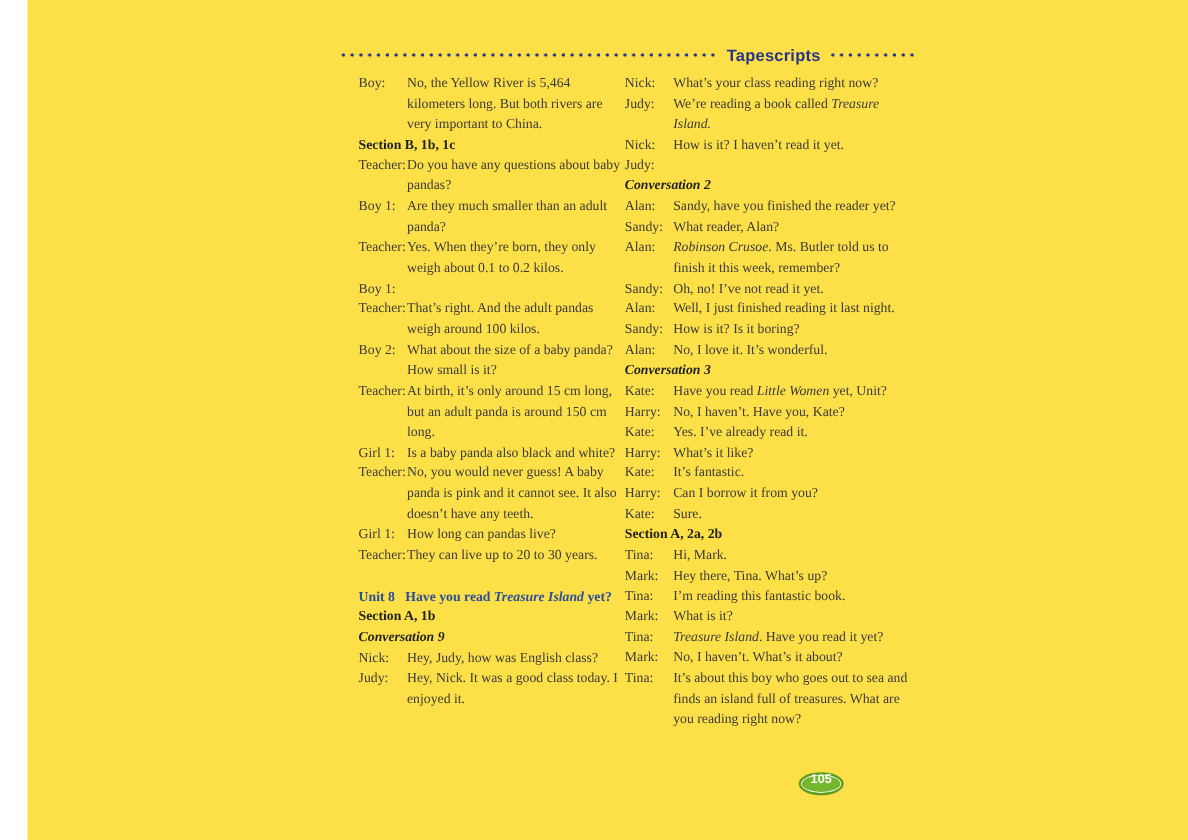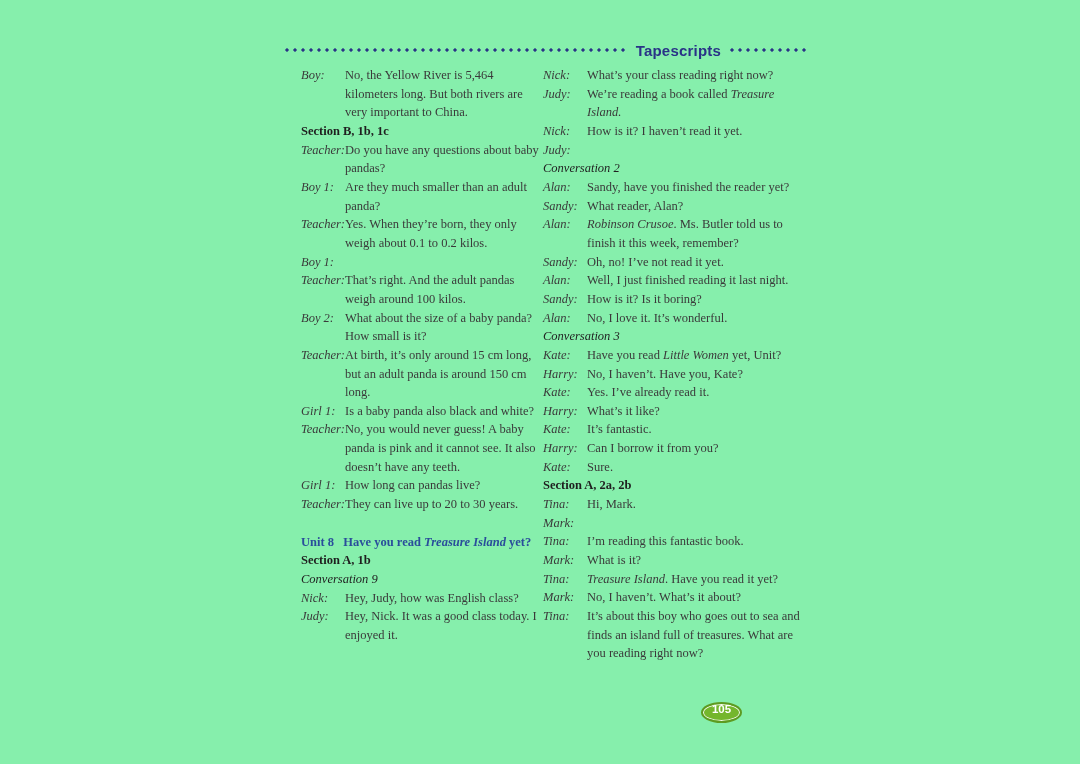--- a/index.html
+++ b/index.html
@@ -3,21 +3,21 @@
 <meta charset="utf-8">
 <style>
   * { margin:0; padding:0; box-sizing:border-box; }
   html, body { width:1080px; height:764px; }
   body {
     background:#ffffff;
     font-family:"Liberation Serif", serif;
     position:relative;
     overflow:hidden;
   }
-  .sheet { position:absolute; inset:0; background:#86efac; }
+  .sheet { position:absolute; inset:0; background:#fde047;margin-left:25px; }
 
   
   .header {
     position:absolute; left:285px; top:41px; width:521px; height:18px;
     display:flex; align-items:center;
   }
   .dots {
     height:4px;
     background-image:radial-gradient(circle at 2px 2px, var(--header-blue,#293387) 1.5px, transparent 1.7px);
     background-size:8px 4px;
@@ -37,25 +37,25 @@
   
   .column {
     position:absolute; top:66px;
     font-size:12.5px; line-height:18.65px;
     color:var(--body-text,#3a3a3a);
   }
   .col-left  { left:301px; width:244px; }
   .col-right { left:543px; width:266px; }
 
   .line.dialogue { display:flex; }
-  .speaker { flex:0 0 44px; width:44px; font-style:italic; }
+  .speaker { flex:0 0 44px; width:44px; }
   .speech  { flex:1 1 auto; white-space:pre-wrap; }
 
   .heading-section      { font-weight:bold; color:#1f1f1f; }
-  .heading-conversation { font-weight:normal; font-style:italic; color:#1f1f1f; }
+  .heading-conversation { font-weight:bold; font-style:italic; color:#1f1f1f; }
   .heading-unit         { font-weight:bold; color:var(--unit-blue,#2a4d9b); white-space:pre-wrap; }
   .heading-unit span    { white-space:pre-wrap; }
   .spacer { height:19px; }
 
   .seg-i  { font-style:italic; }
   .seg-b  { font-weight:bold; }
   .seg-bi { font-weight:bold; font-style:italic; }
 
   
   .page-badge {
@@ -220,20 +220,21 @@
         <span class="speaker">Kate:</span>
         <span class="speech"><span>Sure.</span></span>
       </div>
       <div class="line heading-section">Section A, 2a, 2b</div>
       <div class="line dialogue">
         <span class="speaker">Tina:</span>
         <span class="speech"><span>Hi, Mark.</span></span>
       </div>
       <div class="line dialogue">
         <span class="speaker">Mark:</span>
+        <span class="speech"><span>Hey there, Tina. What’s up?</span></span>
       </div>
       <div class="line dialogue">
         <span class="speaker">Tina:</span>
         <span class="speech"><span>I’m reading this fantastic book.</span></span>
       </div>
       <div class="line dialogue">
         <span class="speaker">Mark:</span>
         <span class="speech"><span>What is it?</span></span>
       </div>
       <div class="line dialogue">

